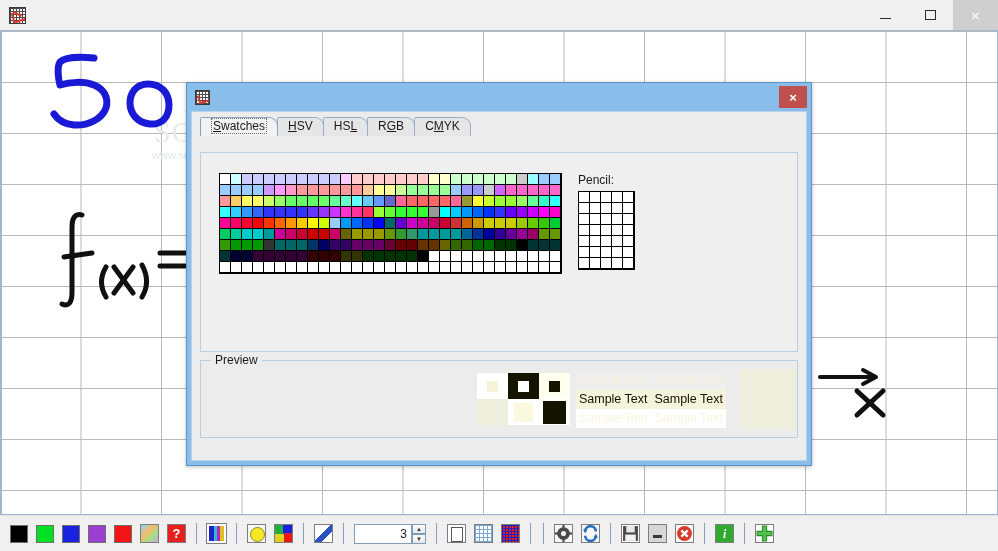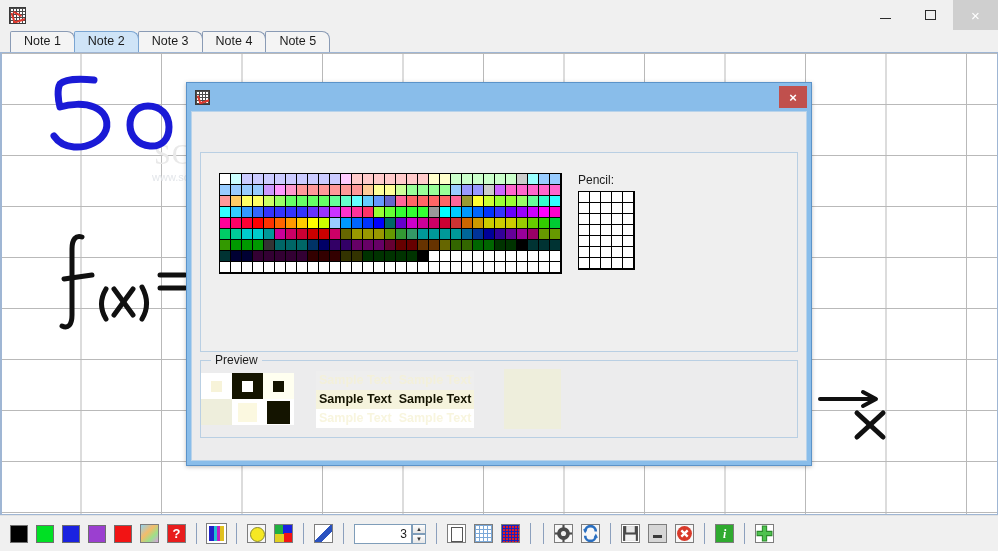--- a/index.html
+++ b/index.html
@@ -99,21 +99,21 @@
      gap:0;border:1px solid #000;background:#000;padding:0;width:max-content;}
   .sw{width:11px;height:11px;box-sizing:border-box;border-right:1px solid #000;border-bottom:1px solid #000;}
   .recent-wrap{margin-left:16px;}
   .recent-label{font-size:12px;color:#1b1b1b;margin-bottom:4px;}
   .rc-grid{display:grid;grid-template-columns:repeat(5,11px);grid-template-rows:repeat(7,11px);
      border:1px solid #000;background:#000;width:max-content;}
   .rc{width:11px;height:11px;background:#fff;box-sizing:border-box;border-right:1px solid #000;border-bottom:1px solid #000;}
   .preview-box{position:absolute;left:8px;right:8px;top:248px;height:78px;
      border:1px solid #b9cfe3;box-sizing:border-box;}
   .preview-legend{position:absolute;left:10px;top:-8px;background:#ececed;padding:0 4px;font-size:12px;color:#1b1b1b;}
-  .preview-inner{display:flex;align-items:center;justify-content:flex-start;height:100%;gap:16px;font-weight:bold;}
+  .preview-inner{display:flex;align-items:center;justify-content:flex-end;height:100%;gap:0px;}
   .pv-swatches{display:grid;grid-template-columns:repeat(3,31px);grid-template-rows:repeat(2,26px);}
   .pv-cell{display:flex;align-items:center;justify-content:center;}
   .pv-in1{width:11px;height:11px;}
   .pv-texts{display:flex;flex-direction:column;margin-left:6px;}
   .pv-line{font-size:12.5px;line-height:19px;white-space:pre;padding:0 3px;}
   .pv-big{width:57px;height:60px;margin-left:14px;}
   .dlg-buttons{position:absolute;left:0;right:0;bottom:10px;display:flex;justify-content:center;gap:12px;}
   .dbtn{min-width:62px;height:25px;border:1px solid #8a8a8a;background:linear-gradient(#fdfdfd,#dfe3e8);
      font-size:12.5px;color:#101010;display:flex;align-items:center;justify-content:center;box-sizing:border-box;}
   .dbtn.default{border:2px solid #7a8a9b;}
@@ -134,27 +134,20 @@
       <div class="win-btn">
           <div class="min-glyph"></div>
         </div>
       <div class="win-btn">
           <div class="max-glyph"></div>
         </div>
       <div class="win-btn close">×</div>
     </div>
   </div>
 
-  <div class="tabstrip" id="tabstrip">
-      <div class="tab">Note 1</div>
-      <div class="tab active">Note 2</div>
-      <div class="tab">Note 3</div>
-      <div class="tab">Note 4</div>
-      <div class="tab">Note 5</div>
-    </div>
 
   <div class="canvas-wrap">
     <div class="grid"></div>
     <div class="wm" style="left:152px;top:84px;">SOFTPEDIA</div>
     <div class="wm2" style="left:150px;top:118px;">www.softpedia.com</div>
     <div class="canvas-ink">
       <svg width="998" height="470" style="position:absolute;left:0;top:0;">
 
         <g fill="none" stroke="#1a1ad6" stroke-width="7" stroke-linecap="round" stroke-linejoin="round">
           <path d="M92,27 C74,25 62,27 58,31 C55,36 56,47 58,54 C68,51 82,50 92,54 C102,58 107,67 104,77 C100,88 86,95 72,94 C62,93 56,89 52,83"></path>
@@ -303,20 +296,27 @@
 <div id="dialog">
   <div class="dlg-title">
     <div class="dlg-icon">
       <div class="gridimg"></div>
         <div class="scribble"></div>
     </div>
     <div class="dlg-close">×</div>
   </div>
 
   <div class="dlg-body">
+    <div class="chooser-tabs" id="ctabs">
+        <div class="ctab active"><span class="ct-inner"><u>S</u>watches</span></div>
+        <div class="ctab"><span class="ct-inner"><u>H</u>SV</span></div>
+        <div class="ctab"><span class="ct-inner">HS<u>L</u></span></div>
+        <div class="ctab"><span class="ct-inner">R<u>G</u>B</span></div>
+        <div class="ctab"><span class="ct-inner">C<u>M</u>YK</span></div>
+      </div>
 
     <div class="panel">
       <div class="swatch-area">
         <div class="sw-grid" id="swgrid">
             <div class="sw" style="background: rgb(255, 255, 255);"></div>
             <div class="sw" style="background: rgb(204, 255, 255);"></div>
             <div class="sw" style="background: rgb(204, 204, 255);"></div>
             <div class="sw" style="background: rgb(204, 204, 255);"></div>
             <div class="sw" style="background: rgb(204, 204, 255);"></div>
             <div class="sw" style="background: rgb(204, 204, 255);"></div>

